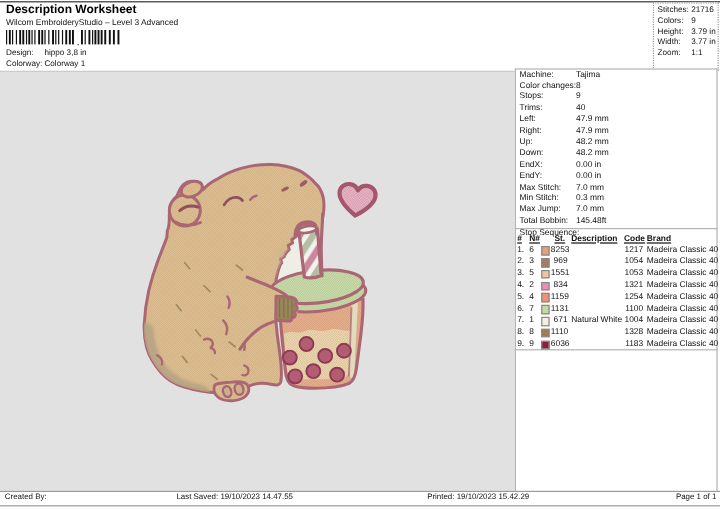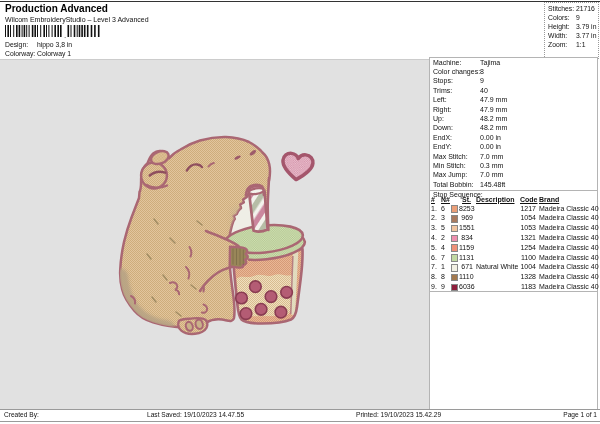--- a/index.html
+++ b/index.html
@@ -4,21 +4,21 @@
 <style>
   html,body{margin:0;padding:0;}
   body{width:600px;height:424px;background:#ffffff;font-family:"Liberation Sans",sans-serif;position:relative;overflow:hidden;}
   .abs{position:absolute;}
 </style>
 </head>
 <body>
 
   <div class="abs" style="left:0;top:1px;width:600px;height:1.3px;background:#333333;"></div>
 
-  <div class="abs" style="left:5px;top:3px;font-size:10px;font-weight:bold;color:#000;">Production Advanced</div>
+  <div class="abs" style="left:5px;top:3px;font-size:10px;font-weight:bold;color:#000;">Description Worksheet</div>
   <div class="abs" style="left:5px;top:15.5px;font-size:7px;color:#111;">Wilcom EmbroideryStudio – Level 3 Advanced</div>
 
   <svg class="abs" style="left:5px;top:25px;" width="100" height="13" viewBox="0 0 100 13">
     <g fill="#111">
       <rect x="0" y="0" width="1" height="12"></rect>
       <rect x="2.4" y="0" width="1.6" height="12"></rect>
       <rect x="5.0" y="0" width="1" height="12"></rect>
       <rect x="8.2" y="0" width="1" height="12"></rect>
       <rect x="11.0" y="0" width="1.6" height="12"></rect>
       <rect x="13.6" y="0" width="1.6" height="12"></rect>

